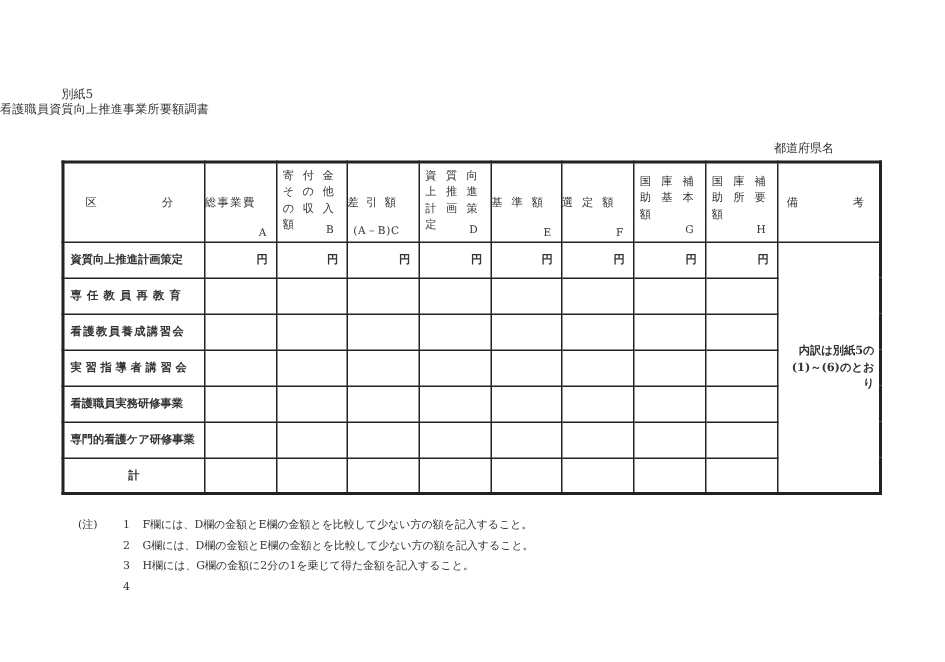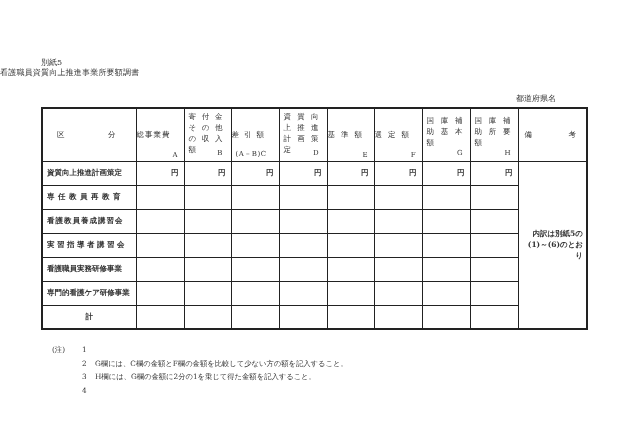--- a/index.html
+++ b/index.html
@@ -187,25 +187,26 @@
     <td></td>
         <td></td>
   </tr>
 </tbody>
   </table>
 
 <div class="abs notes">
   <div class="note-row">
     <span class="note-prefix">(注)</span>
     <span class="note-num">1</span>
+    <span>F欄には、D欄の金額とE欄の金額とを比較して少ない方の額を記入すること。</span>
   </div>
   <div class="note-row">
     <span class="note-prefix"></span>
     <span class="note-num">2</span>
-    <span>G欄には、C欄の金額とF欄の金額を比較して少ない方の額を記入すること。</span>
+    <span>G欄には、D欄の金額とE欄の金額とを比較して少ない方の額を記入すること。</span>
   </div>
   <div class="note-row">
     <span class="note-prefix"></span>
     <span class="note-num">3</span>
     <span>H欄には、G欄の金額に2分の1を乗じて得た金額を記入すること。</span>
   </div>
   <div class="note-row">
     <span class="note-prefix"></span>
     <span class="note-num">4</span>
   </div>

